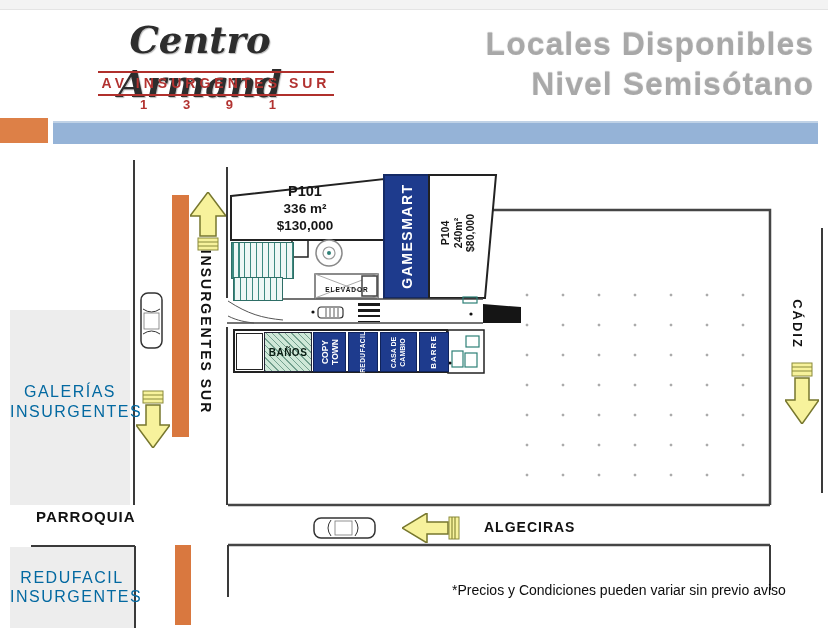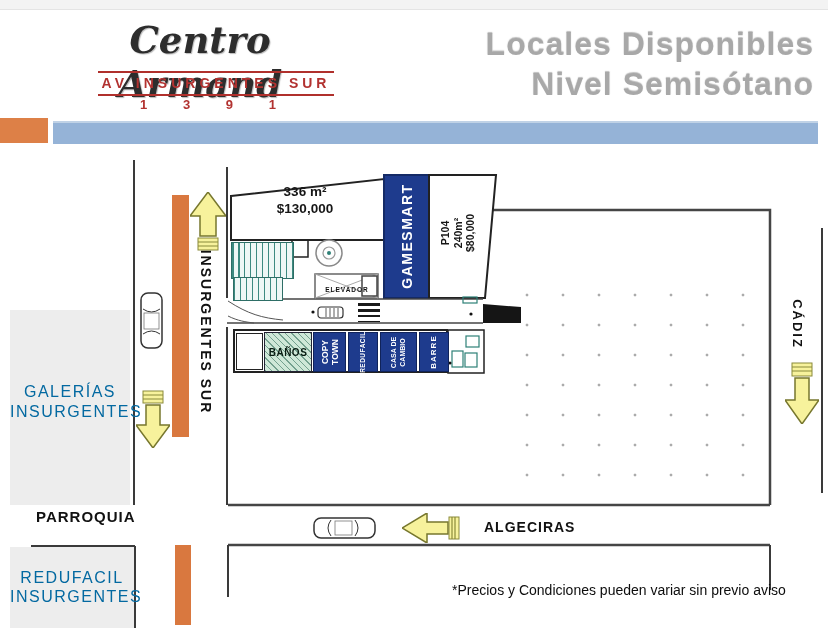--- a/index.html
+++ b/index.html
@@ -165,20 +165,21 @@
   </div>
   <div class="abs shop" id="shop-casadecambio">
     <div class="shop-label pre" style="font-size:7px;line-height:8.5px;">CASA DE
 CAMBIO</div>
   </div>
   <div class="abs shop" id="shop-barre">
     <div class="shop-label" style="font-size:8px;letter-spacing:1px;">BARRE</div>
   </div>
 
   <div class="abs" id="p101-label">
+    <div class="l1">P101</div>
     <div class="l2">336 m²</div>
     <div class="l3">$130,000</div>
   </div>
   <div class="abs" id="p104-label">
     <div>P104</div>
     <div>240m²</div>
     <div>$80,000</div>
   </div>
   <div class="abs" id="gamesmart-label">GAMESMART</div>
   <div class="abs" id="elevator-label">ELEVADOR</div>

